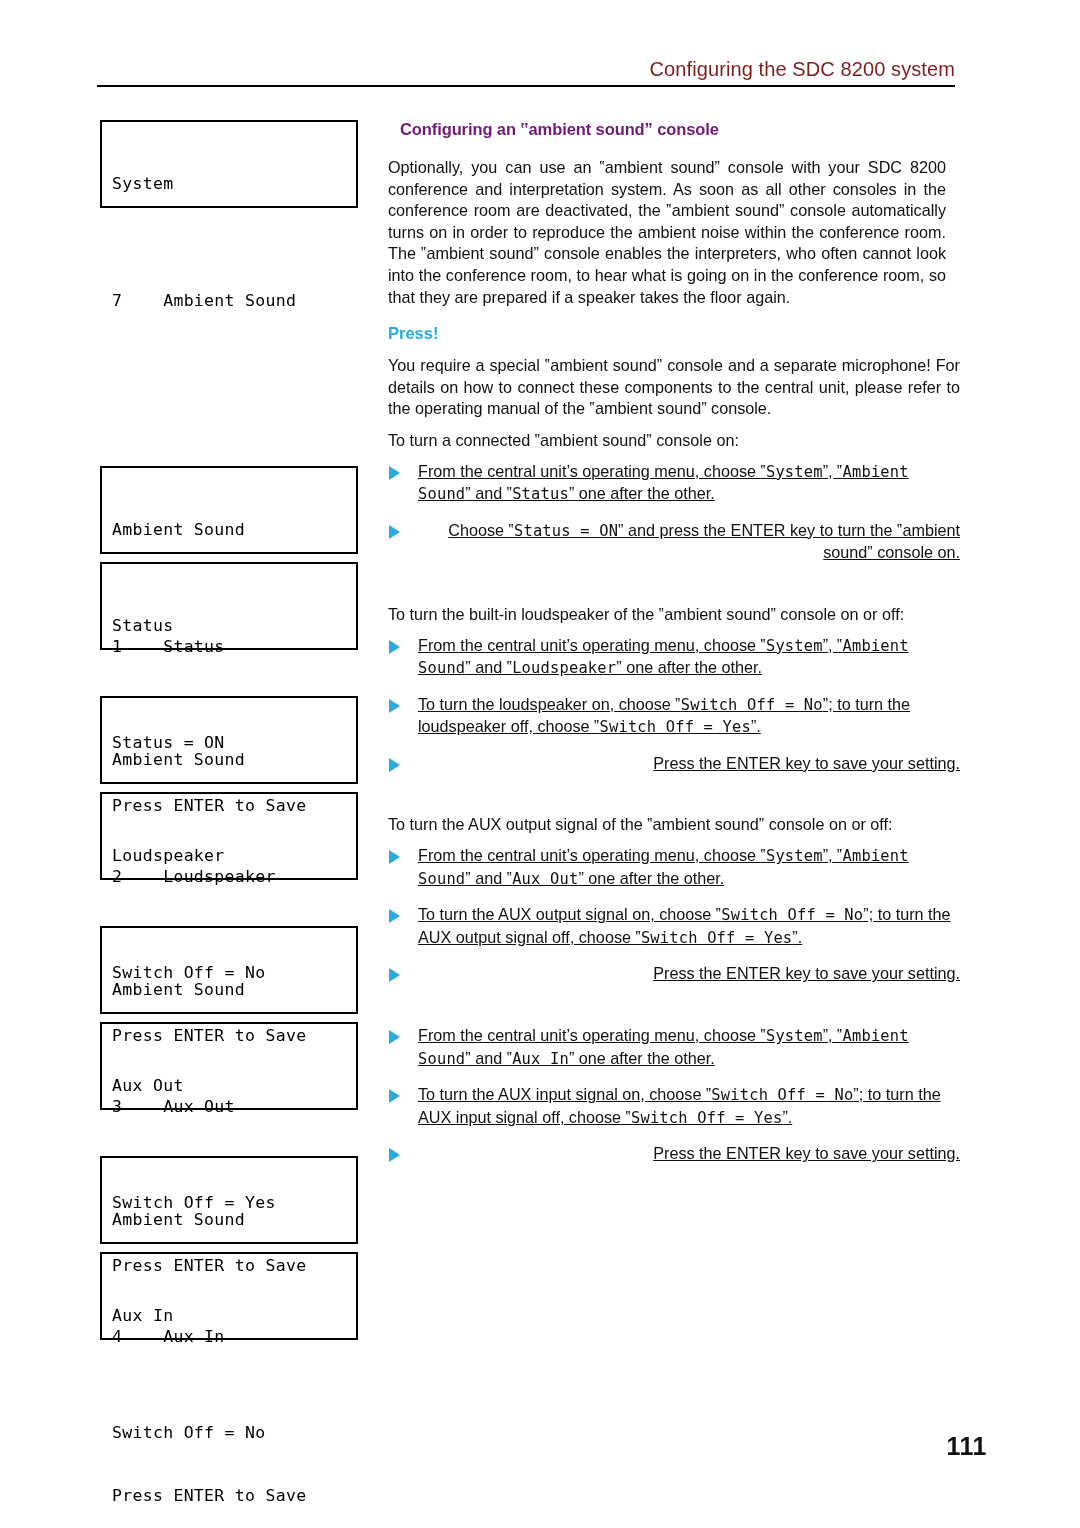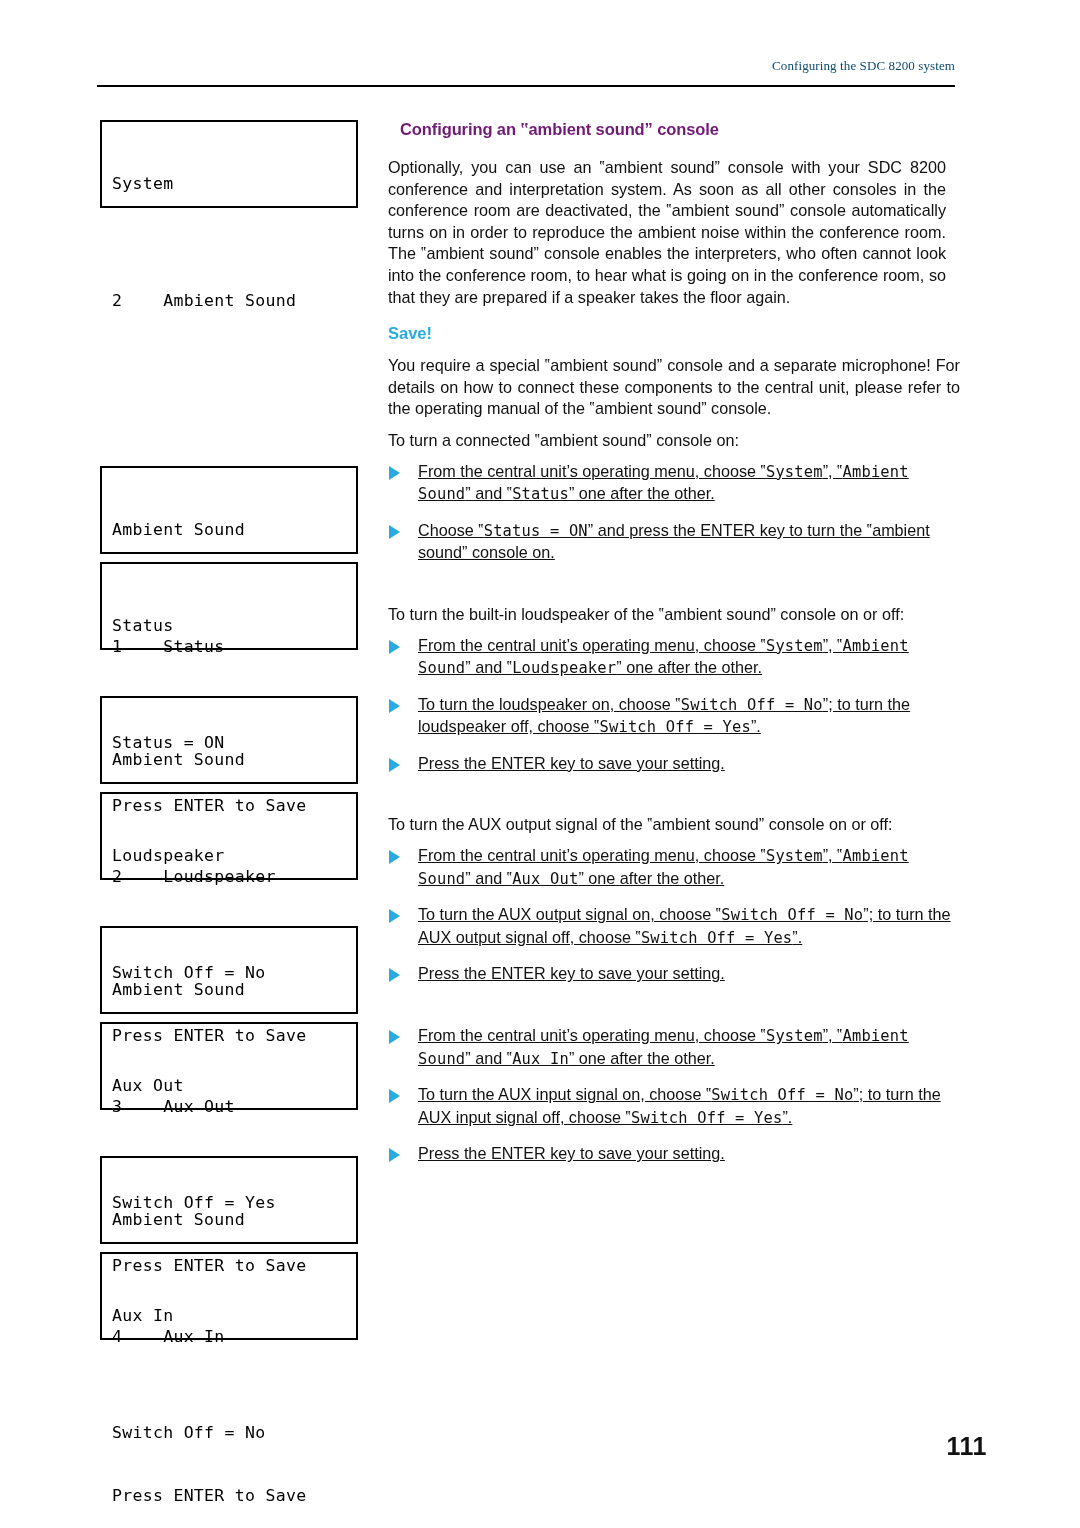--- a/index.html
+++ b/index.html
@@ -16,24 +16,23 @@
     overflow: hidden;
   }
 
   
   .page-header {
     position: absolute;
     left: 97px;
     top: 58px;
     width: 858px;
     text-align: right;
-    font-size: 13px;
-    color: #0c4a6e;
+    font-size: 20px;
+    color: #7f1d1d;
     letter-spacing: 0.1px;
-    font-family: Liberation Serif, serif;
   }
   .header-rule {
     position: absolute;
     left: 97px;
     top: 85px;
     width: 858px;
     height: 0;
     border-top: 2.2px solid #000000;
   }
 
@@ -116,21 +115,21 @@
     padding: 0;
     text-decoration: underline;
   }
   ul.steps li {
     position: relative;
     padding-left: 30px;
     margin-bottom: 14px;
     font-size: 16.2px;
     line-height: 21.6px;
   }
-  ul.steps li:last-child { margin-bottom: 0; }
+  ul.steps li:last-child { margin-bottom: 0; text-align: right; }
   .tri {
     position: absolute;
     left: 1px;
     top: 5px;
     width: 0;
     height: 0;
     border-top: 7px solid transparent;
     border-bottom: 7px solid transparent;
     border-left: 11px solid #29ABE2;
   }
@@ -164,21 +163,21 @@
 <body>
 
 <div class="page-header">Configuring the SDC 8200 system</div>
 <div class="header-rule"></div>
 
 <div class="col-left">
 
   <div class="lcd menu">
     <span class="lcd-line">System</span>
     <span class="lcd-gap"></span>
-    <span class="lcd-line">2    Ambient Sound</span>
+    <span class="lcd-line">7    Ambient Sound</span>
   </div>
 
   <div class="lcd-spacer-lg"></div>
 
   <div class="lcd menu">
     <span class="lcd-line">Ambient Sound</span>
     <span class="lcd-gap"></span>
     <span class="lcd-line">1    Status</span>
   </div>
 
@@ -243,21 +242,21 @@
   </div>
 
 </div>
 
 <div class="col-right">
 
   <h2 class="section-title">Configuring an ‟ambient sound” console</h2>
 
   <p class="body-text">Optionally, you can use an ‟ambient sound” console with your SDC 8200 conference and interpretation system. As soon as all other consoles in the conference room are deactivated, the ‟ambient sound” console automatically turns on in order to reproduce the ambient noise within the conference room. The ‟ambient sound” console enables the interpreters, who often cannot look into the conference room, to hear what is going on in the conference room, so that they are prepared if a speaker takes the floor again.</p>
 
-  <div class="note-label">Save!</div>
+  <div class="note-label">Press!</div>
   <p class="note-body">You require a special ‟ambient sound” console and a separate microphone! For details on how to connect these components to the central unit, please refer to the operating manual of the ‟ambient sound” console.</p>
 
   <p class="lead-in">To turn a connected ‟ambient sound” console on:</p>
   <ul class="steps">
     <li>
       <span class="tri"></span><span>From the central unit’s operating menu, choose ‟</span><span class="mono">System</span><span>”, ‟</span><span class="mono">Ambient Sound</span><span>” and ‟</span><span class="mono">Status</span><span>” one after the other.</span>
     </li>
     <li>
       <span class="tri"></span><span>Choose ‟</span><span class="mono">Status = ON</span><span>” and press the ENTER key to turn the ‟ambient sound” console on.</span>
     </li>

